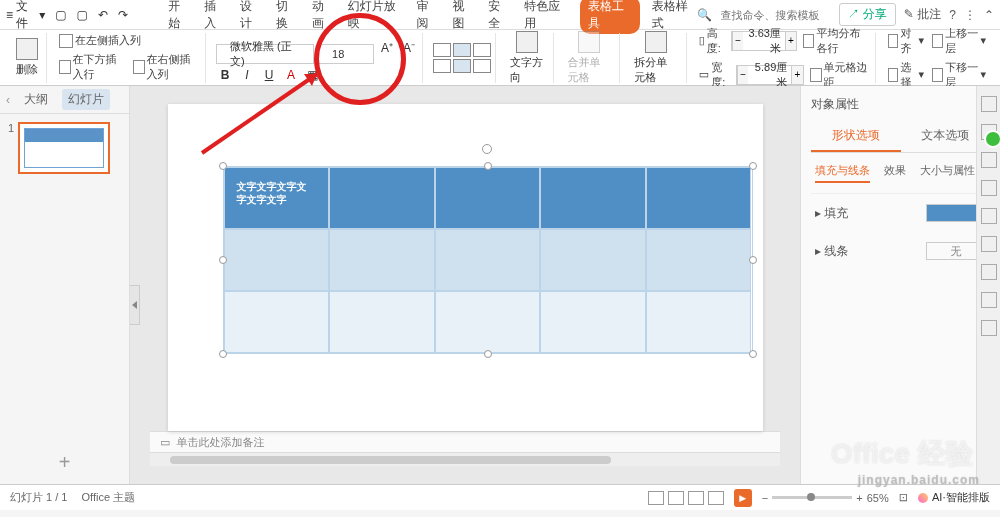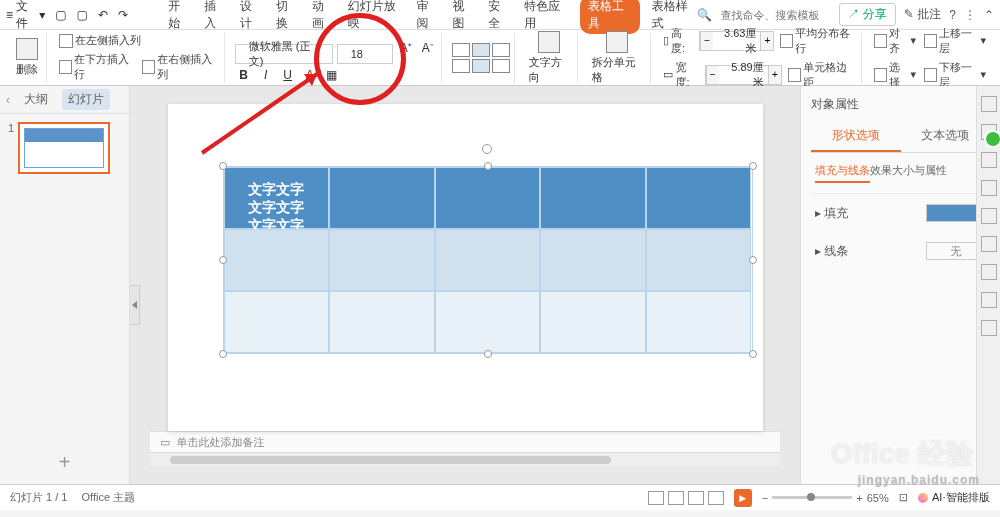--- a/index.html
+++ b/index.html
@@ -49,39 +49,39 @@
 
 
 .canvas-area { flex: 1; background: #e8e8e8; position: relative; padding: 18px 20px; display: flex; flex-direction: column; }
 .slide { width: 595px; height: 335px; background: #fff; position: relative; margin: 0 auto; box-shadow: 0 1px 4px rgba(0,0,0,.15); }
 .slide-table { position: absolute; left: 55px; top: 62px; width: 530px; border: 1px solid #bcd4ea; }
 .slide-table .trow { display: flex; }
 .slide-table .tcell { flex: 1; border: 1px solid #bcd4ea; height: 62px; }
 .slide-table .head .tcell { background: #4f8fc5; }
 .slide-table .r1 .tcell { background: #cfe0ef; }
 .slide-table .r2 .tcell { background: #e8f0f8; }
-.cell-text { color: #fff; font-size: 14px; text-align: center; padding: 12px 20px; line-height: 1.3; font-weight: bold; }
+.cell-text { color: #fff; font-size: 10px; text-align: left; padding: 12px 12px; line-height: 1.3; font-weight: bold; }
 .handle { width: 8px; height: 8px; background: #fff; border: 1px solid #999; border-radius: 50%; position: absolute; }
 .rot-handle { width: 10px; height: 10px; border: 1px solid #999; border-radius: 50%; position: absolute; background: #fff; }
 
 
 .red-circle { position: absolute; width: 92px; height: 92px; border: 5px solid #e02020; border-radius: 50%; left: 314px; top: 13px; z-index: 50; pointer-events: none; }
 .red-arrow { position: absolute; left: 192px; top: 68px; width: 140px; height: 90px; z-index: 49; pointer-events: none; }
 
 .notes-bar { height: 22px; border-top: 1px solid #ddd; background: #fafafa; display: flex; align-items: center; padding: 0 10px; font-size: 11px; color: #888; gap: 6px; margin-top: auto; }
 .hscroll { height: 14px; background: #eee; border-top: 1px solid #ddd; position: relative; }
 .hscroll-thumb { position: absolute; left: 20px; width: 70%; height: 8px; background: #ccc; border-radius: 4px; top: 3px; }
 
 
 .prop-panel { width: 200px; background: #fafafa; border-left: 1px solid #ddd; padding: 6px 10px; position: relative; }
 .prop-title { font-size: 12px; padding: 4px 0; display: flex; justify-content: space-between; color: #555; }
 .prop-tabs { display: flex; border-bottom: 1px solid #ddd; margin-top: 4px; }
 .prop-tab { flex: 1; text-align: center; padding: 6px 0; font-size: 12px; color: #666; cursor: pointer; }
 .prop-tab.active { color: #ea6a2c; border-bottom: 2px solid #ea6a2c; }
-.prop-sub { display: flex; padding: 10px 4px; font-size: 11px; color: #666; border-bottom: 1px solid #eee; }
+.prop-sub { display: flex; gap: 14px; padding: 10px 4px; font-size: 11px; color: #666; border-bottom: 1px solid #eee; }
 .prop-sub span.active { color: #ea6a2c; border-bottom: 2px solid #ea6a2c; padding-bottom: 3px; }
 .prop-row { display: flex; align-items: center; justify-content: space-between; padding: 10px 4px; font-size: 12px; color: #555; }
 .color-swatch { width: 60px; height: 18px; background: #4f8fc5; border: 1px solid #ccc; }
 .none-box { width: 60px; height: 18px; border: 1px solid #ccc; text-align: center; font-size: 11px; color: #888; line-height: 16px; }
 
 
 .tool-strip { position: absolute; right: 0; top: 86px; width: 24px; background: #f0f0f0; border-left: 1px solid #ddd; display: flex; flex-direction: column; align-items: center; gap: 12px; padding-top: 10px; height: 398px; }
 .tool-strip div { width: 16px; height: 16px; border: 1px solid #aaa; cursor: pointer; }
 .green-badge { position: absolute; right: -2px; top: 130px; width: 18px; height: 18px; background: #3dbf3d; border-radius: 50%; border: 2px solid #fff; }
 
@@ -196,20 +196,26 @@
         <div></div>
       </div>
   </div>
   <div class="ribbon-group">
       <div class="big-btn">
         <div class="big-ico"></div>
         <span>文字方向</span>
       </div>
     </div>
   <div class="ribbon-group">
+      <div class="big-btn" style="opacity:.4">
+        <div class="big-ico"></div>
+        <span>合并单元格</span>
+      </div>
+    </div>
+  <div class="ribbon-group">
       <div class="big-btn">
         <div class="big-ico"></div>
         <span>拆分单元格</span>
       </div>
     </div>
   <div class="ribbon-group">
     <div class="ribbon-row">
         <span class="ribbon-btn">▯ <span>高度:</span></span>
         <div class="spinbox">
           <button>−</button>

